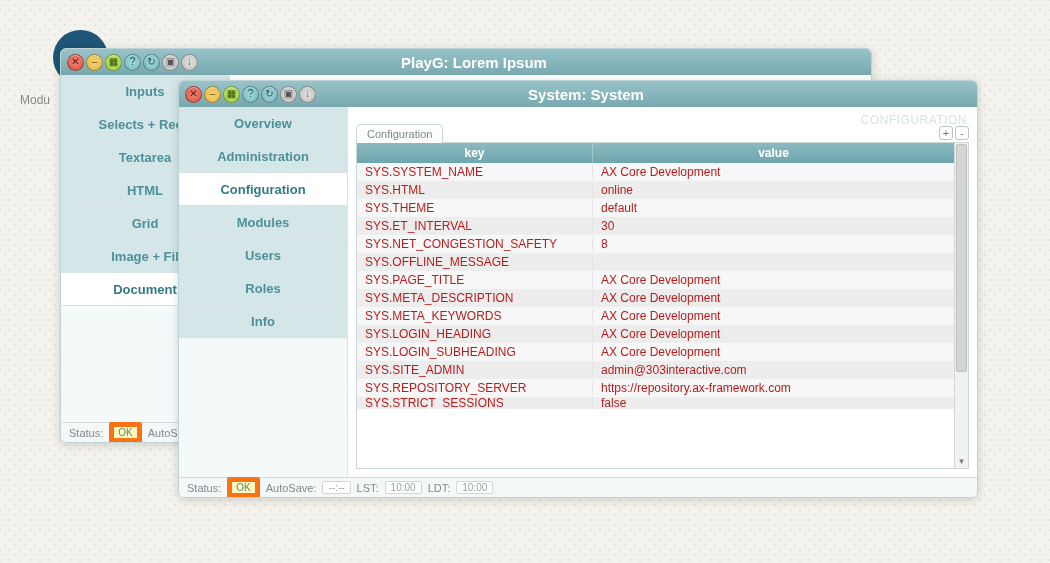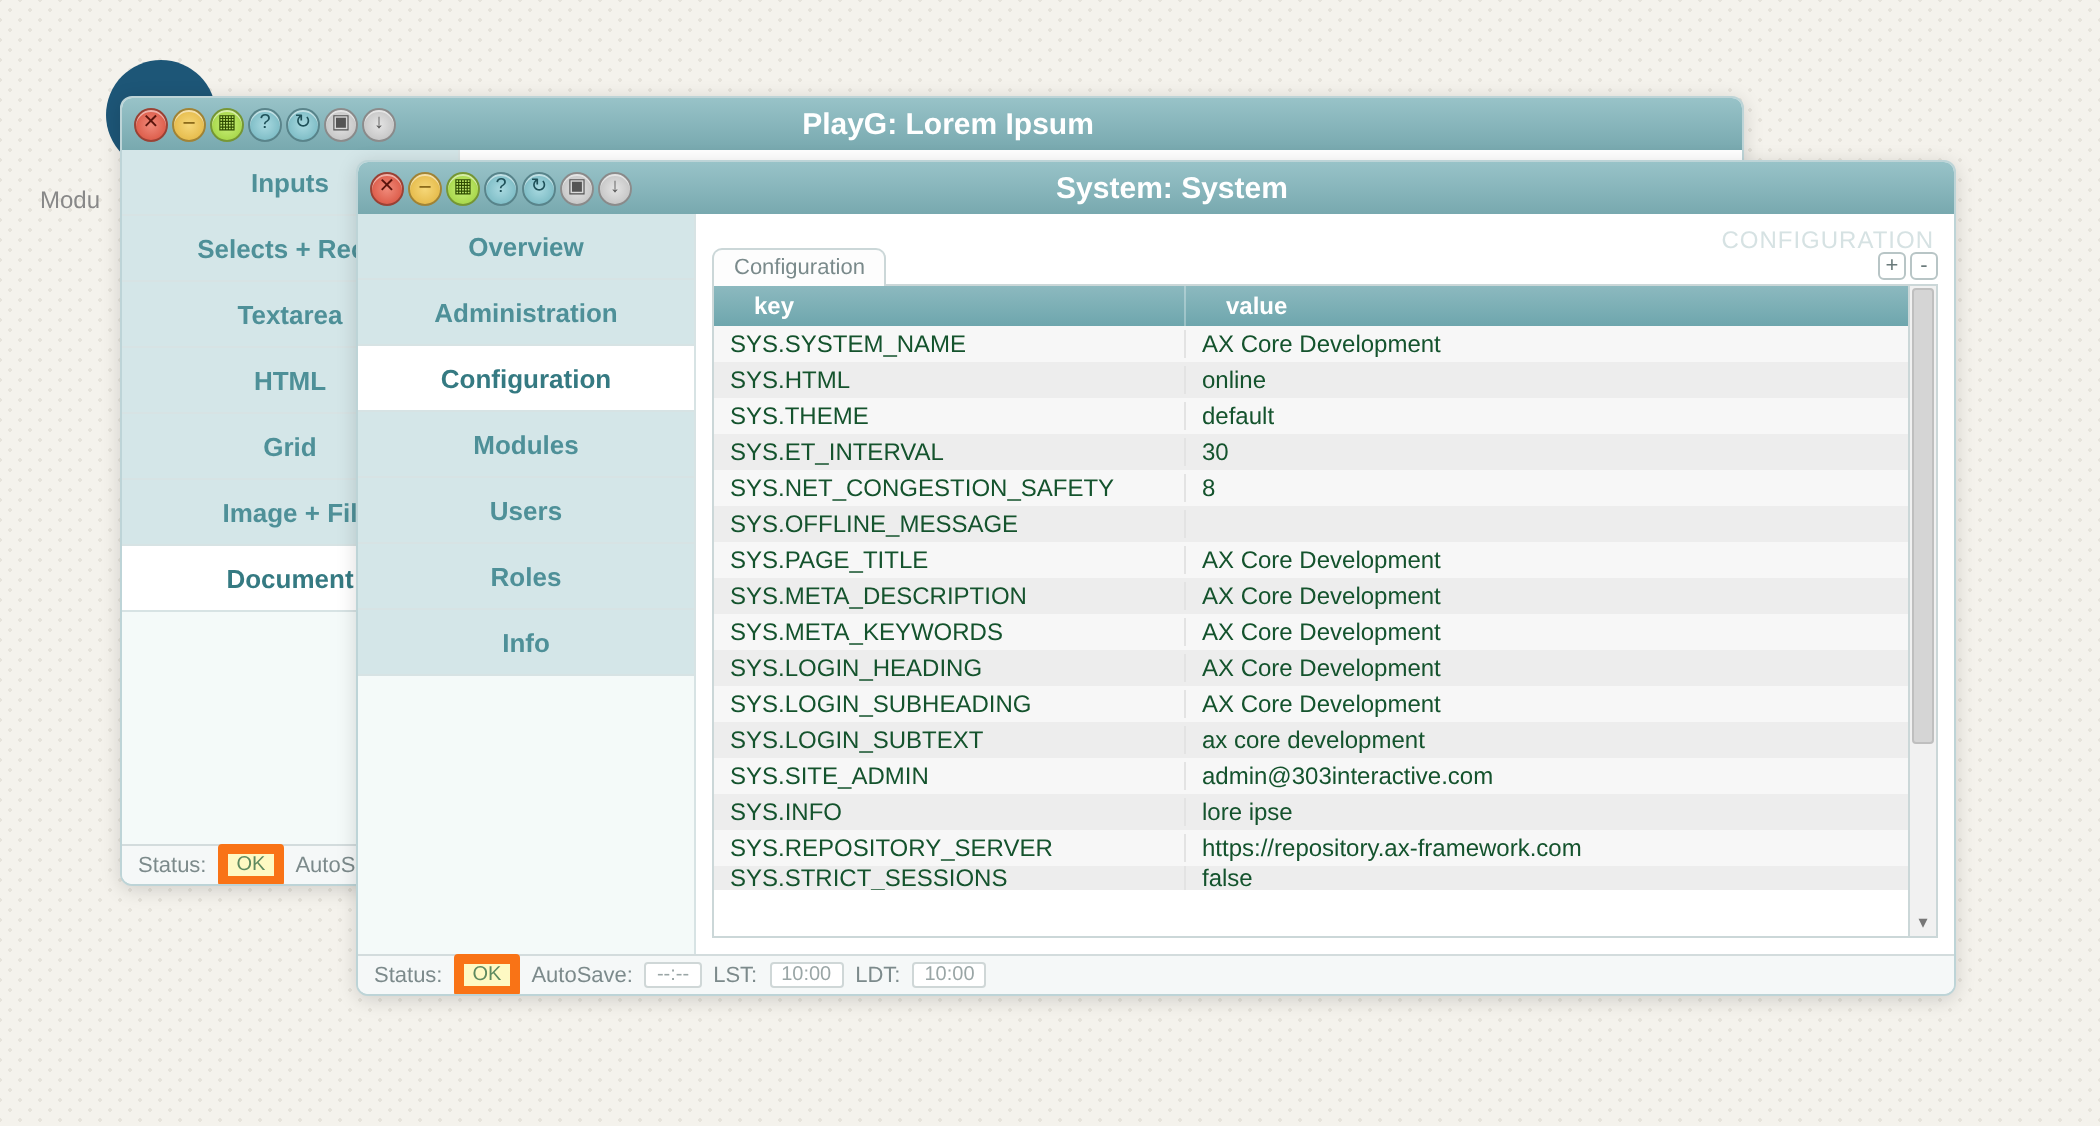--- a/index.html
+++ b/index.html
@@ -181,35 +181,35 @@
     border-top: none;
     display: flex;
     flex-direction: column;
   }
   .ghead {
     display: flex;
     background: linear-gradient(#8cb9bf,#6ea6ad);
     color: #fff;
     font-weight: bold;
   }
-  .ghead .cell { padding: 3px 20px; }
+  .ghead .cell { padding: 3px 4px; text-align: center; }
   .col-key { width: 236px; border-right: 1px solid rgba(255,255,255,.3); }
   .col-val { flex: 1; }
   .gbody {
     flex: 1;
     overflow: hidden;
   }
   .row {
     display: flex;
     height: 18px;
     align-items: center;
   }
   .row:nth-child(odd) { background: var(--row-base); }
   .row:nth-child(even){ background: var(--row-alt); }
-  .row .cell { padding: 0 8px; font-size: 12px; color:#14532d; overflow:hidden; white-space:nowrap; }
+  .row .cell { padding: 0 8px; font-size: 12px; color:#b91c1c; overflow:hidden; white-space:nowrap; }
   .row .col-key { border-right: 1px solid #e3e3e3; }
   .vscroll {
     width: 14px;
     border: 1px solid #cbd7d8;
     border-top: none;
     border-left: none;
     background: #f1f1f1;
     position: relative;
   }
   .vscroll .thumb {
@@ -367,30 +367,22 @@
               </div>
               <div class="row">
                 <div class="cell col-key">SYS.LOGIN_HEADING</div>
                 <div class="cell col-val">AX Core Development</div>
               </div>
               <div class="row">
                 <div class="cell col-key">SYS.LOGIN_SUBHEADING</div>
                 <div class="cell col-val">AX Core Development</div>
               </div>
               <div class="row">
-                <div class="cell col-key">SYS.LOGIN_SUBTEXT</div>
-                <div class="cell col-val">ax core development</div>
-              </div>
-              <div class="row">
                 <div class="cell col-key">SYS.SITE_ADMIN</div>
                 <div class="cell col-val">admin@303interactive.com</div>
-              </div>
-              <div class="row">
-                <div class="cell col-key">SYS.INFO</div>
-                <div class="cell col-val">lore ipse</div>
               </div>
               <div class="row">
                 <div class="cell col-key">SYS.REPOSITORY_SERVER</div>
                 <div class="cell col-val">https://repository.ax-framework.com</div>
               </div>
               <div class="row clip">
                 <div class="cell col-key">SYS.STRICT_SESSIONS</div>
                 <div class="cell col-val">false</div>
               </div>
             </div>

